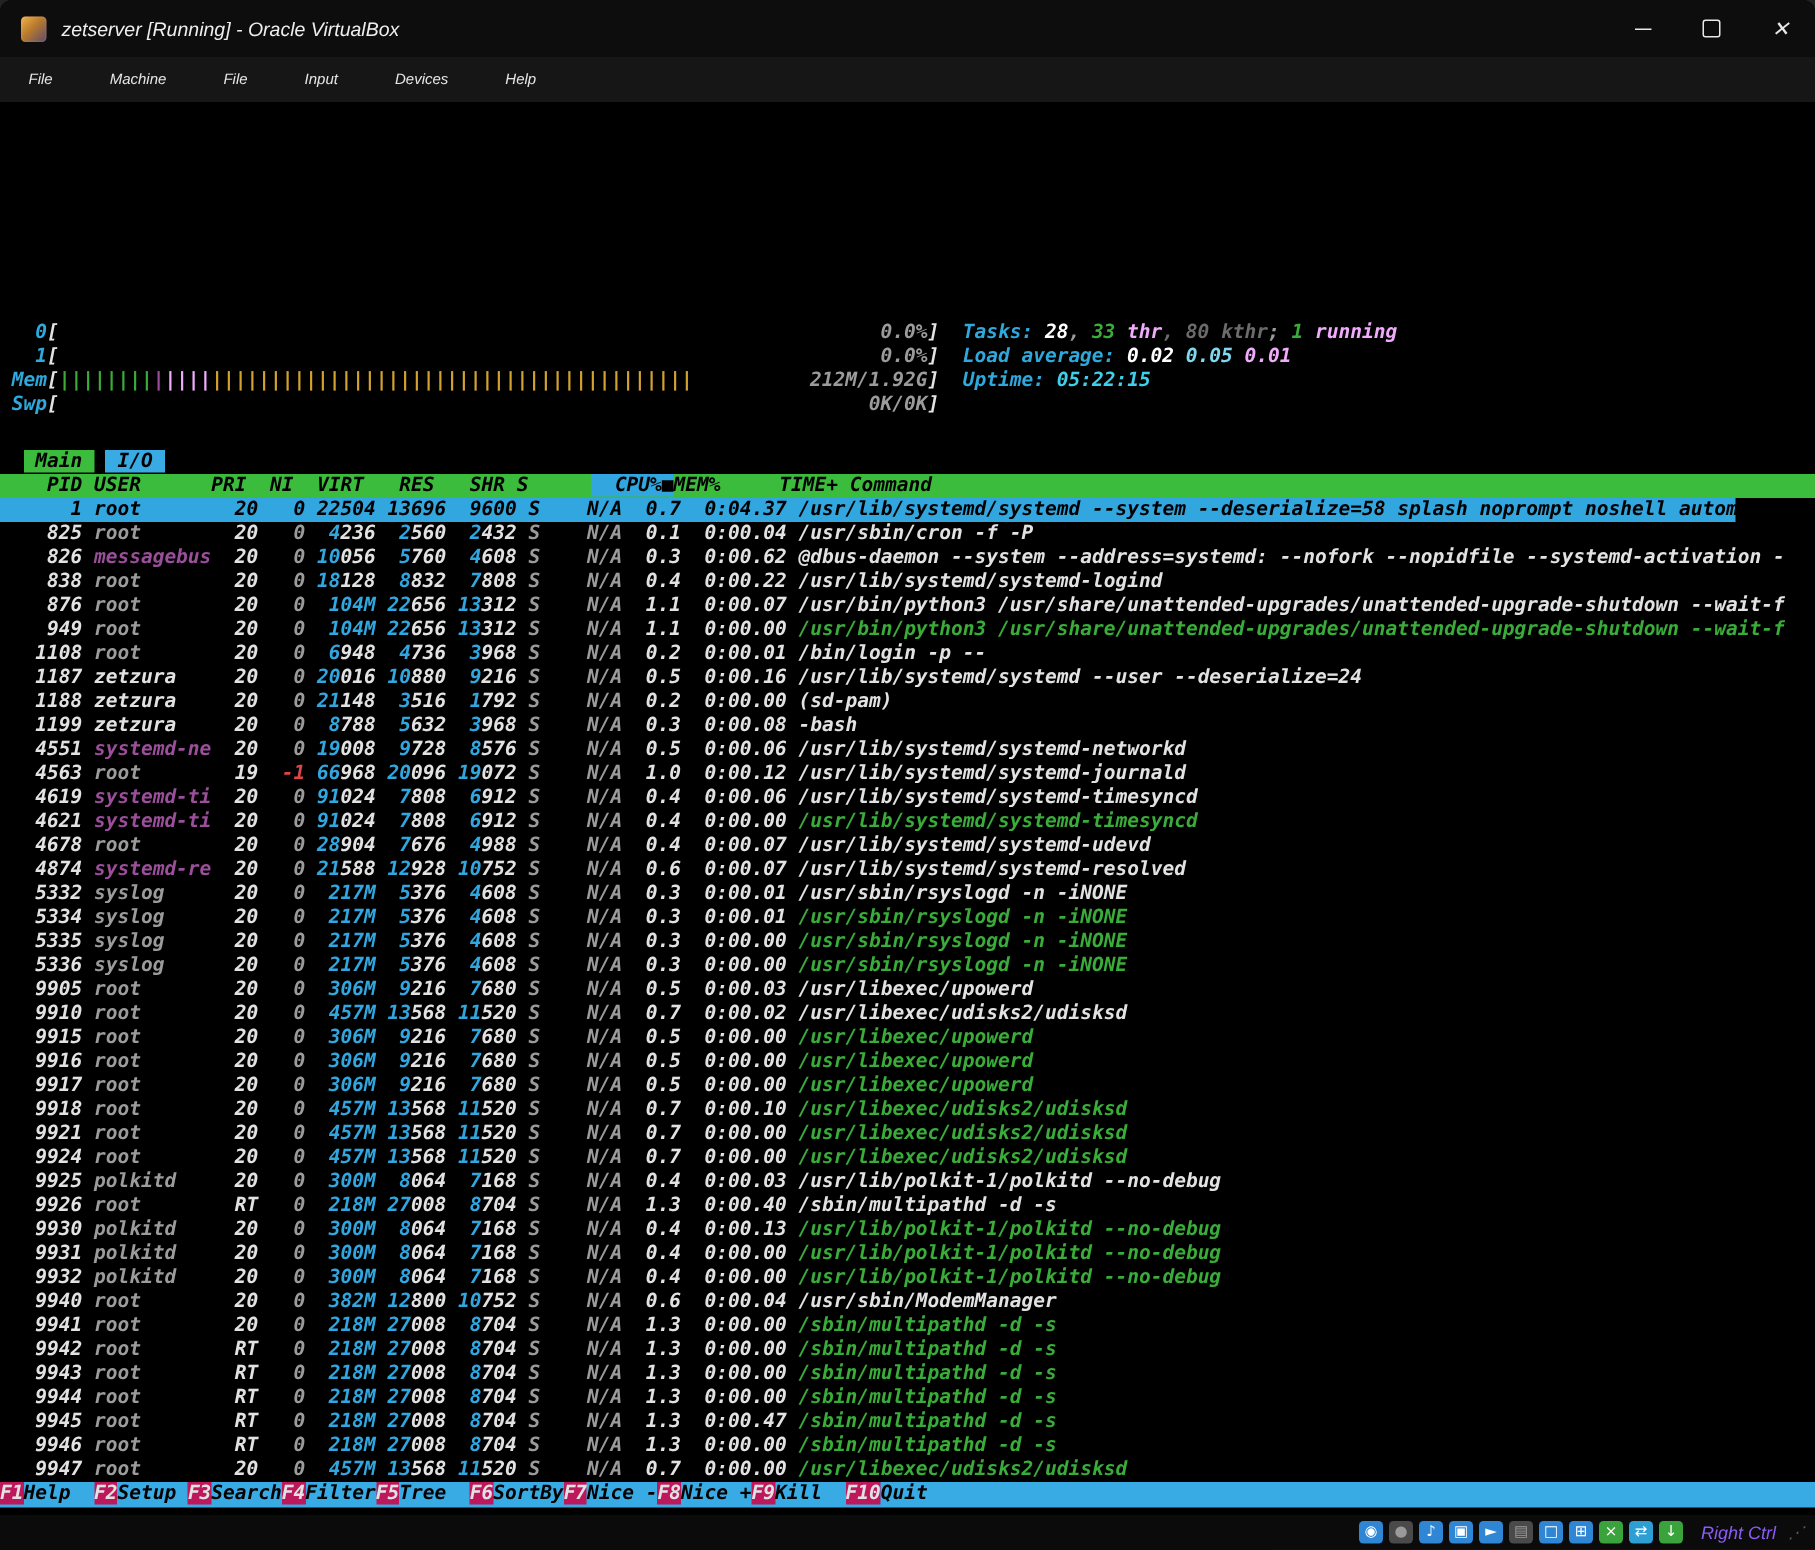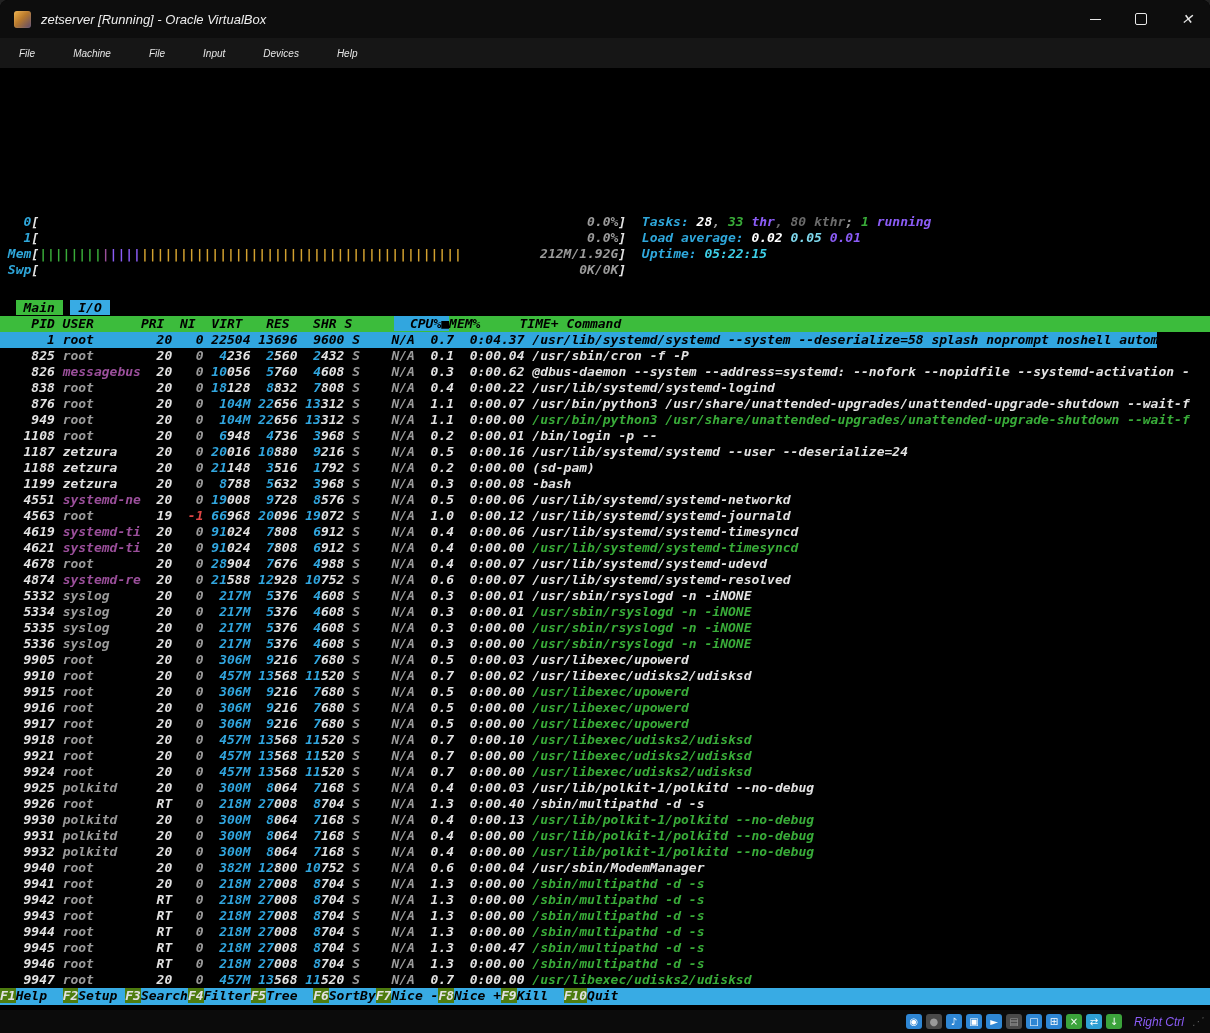--- a/index.html
+++ b/index.html
@@ -34,25 +34,25 @@
   }
   .line{height:16px;}
   .gapline{height:22px;}
   .hdr{background:#3cbc3c;color:#000;width:1210px;}
   .hdr span{color:#000;}
   .hdr .sortcell{background:#31a6df;margin-left:42px;}
   .row{width:1157px;}
   .row.sel{background:#31a6df;}
   .row.sel span{color:#000 !important;}
   .fnbar{background:#38abe4;color:#000;width:1210px;height:17px;}
-  .fnbar .fkey{background:#4d7c0f;color:#e2e2e2;}
+  .fnbar .fkey{background:#be185d;color:#e2e2e2;}
   
   .c-w{color:#e2e2e2;} .c-wb{color:#fff;} .c-g{color:#9b9b9b;} .c-dg{color:#6b6b6b;}
   .c-grn{color:#39ac39;margin-top:32px;} .c-cy{color:#2fa8dc;} .c-az{color:#31a6df;}
-  .c-bl{color:#8b5cf6;} .c-m{color:#9b4f9b;} .c-r{color:#e04545;}
+  .c-bl{color:#f0abfc;} .c-m{color:#9b4f9b;} .c-r{color:#e04545;}
   .c-lcy{color:#7fd9ee;} .c-bcy{color:#3ed0e8;} .c-y{color:#d2a12f;}
   .tab-main{background:#3cbc3c;color:#000;}
   .tab-io{background:#38abe4;color:#000;}
   
   .statusbar{position:absolute;left:0;right:0;bottom:0;height:23px;background:#0b0b0b;
     display:flex;align-items:center;justify-content:flex-end;gap:4px;padding-right:4px;}
   .sicon{width:16px;height:15px;border-radius:3px;display:flex;align-items:center;justify-content:center;
     font-size:10px;line-height:1;color:#fff;font-family:"DejaVu Sans",sans-serif;}
   .si-blue{background:#2e86d4;} .si-gray{background:#4a4a4a;color:#9a9a9a;}
   .si-green{background:#3ba33b;} .si-teal{background:#2e9fd4;}

